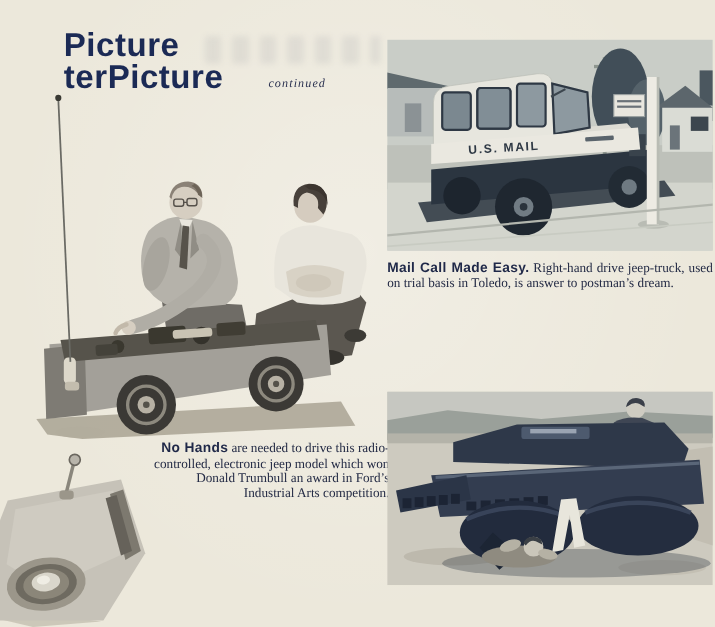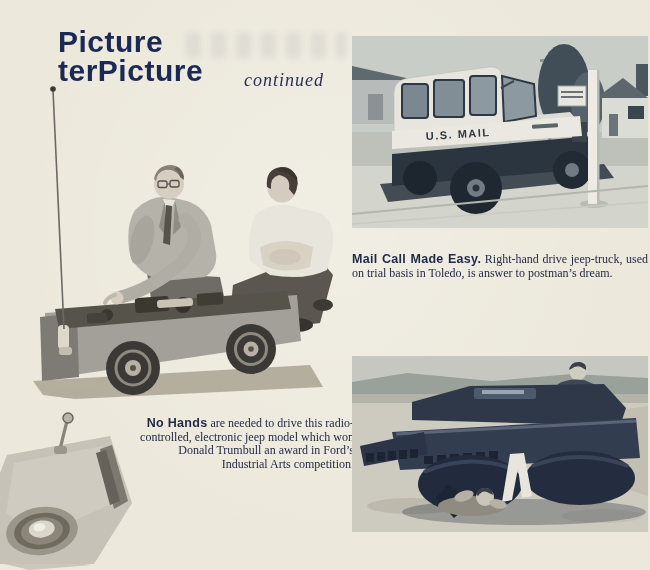--- a/index.html
+++ b/index.html
@@ -18,27 +18,27 @@
   }
   .title {
     position:absolute; left:58px; top:27px;
     font-family:"Liberation Sans", sans-serif;
     font-weight:bold; font-size:30px; line-height:.97;
     letter-spacing:.5px; color:#1b2a55;
   }
   .continued {
     position:absolute; left:232px; top:70px;
     font-family:"Liberation Serif", serif; font-style:italic;
-    font-size:18px; color:#2a3150; letter-spacing:1px;padding-left:12px;
+    font-size:11px; color:#2a3150; letter-spacing:1px;padding-left:12px;
   }
   .photo { position:absolute; }
   .photo svg { display:block; }
   .cap {
     position:absolute; font-family:"Liberation Serif", serif;
-    font-size:12px; line-height:1.14; color:#242b45; text-align:justify;margin-top:16px;
+    font-size:12px; line-height:1.14; color:#242b45; text-align:justify;
   }
   .cap .lead {
     font-family:"Liberation Sans", sans-serif; font-weight:bold;
     font-size:12.5px; letter-spacing:.3px; color:#1f2848;
   }
   .cap-mail     { left:352px; top:236px; width:296px; }
   .cap-rolligon { left:352px; top:291px; width:296px; }
   .cap-nohands  { left:132px; top:400px; width:222px; text-align:right; }
 </style>
 </head>

